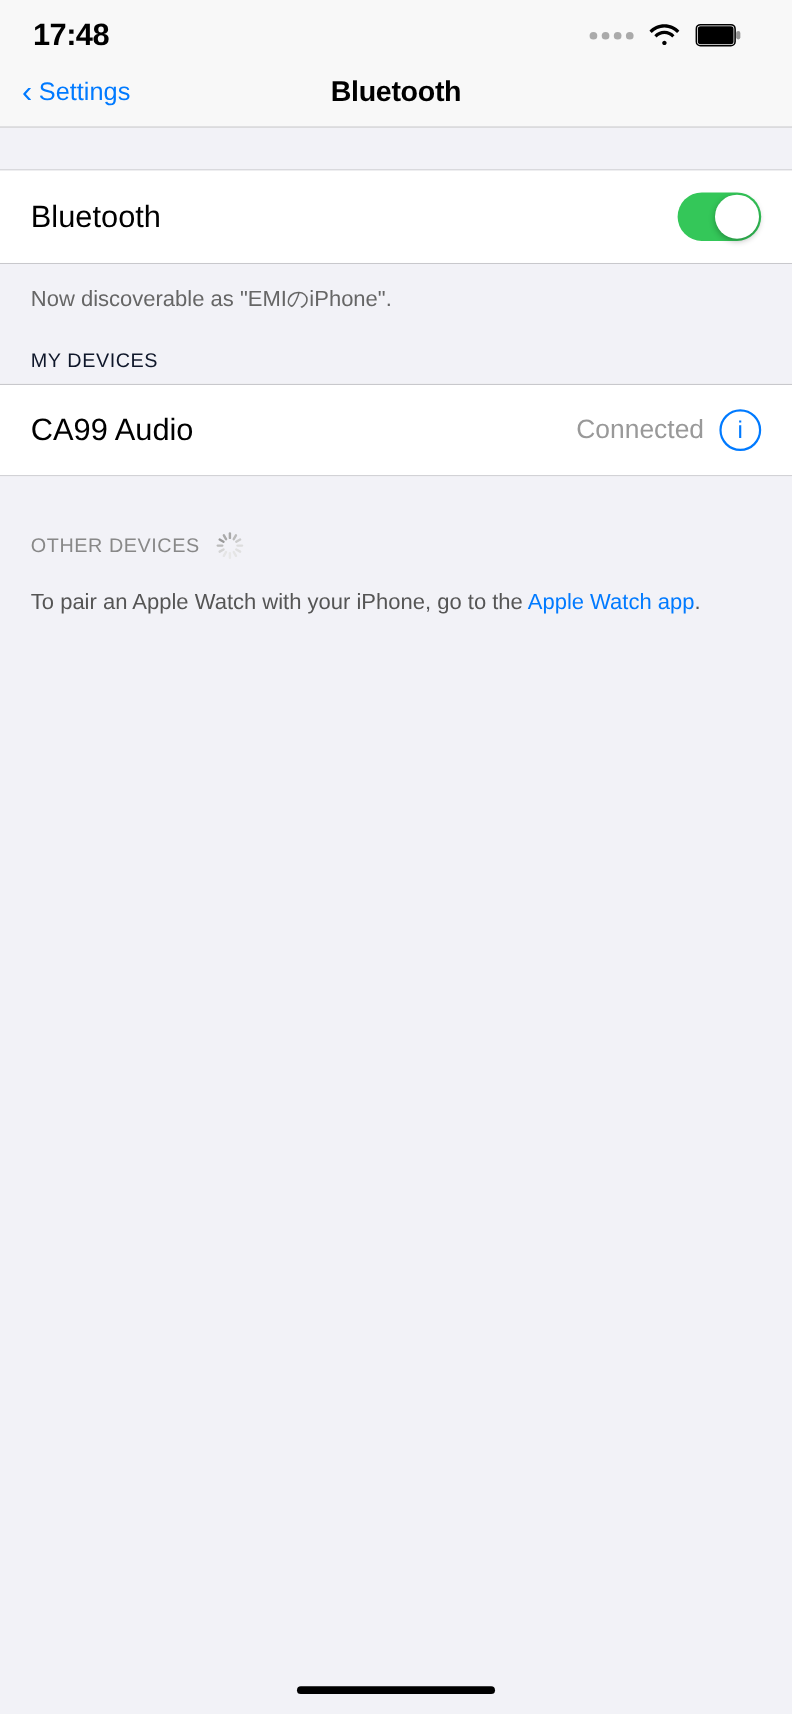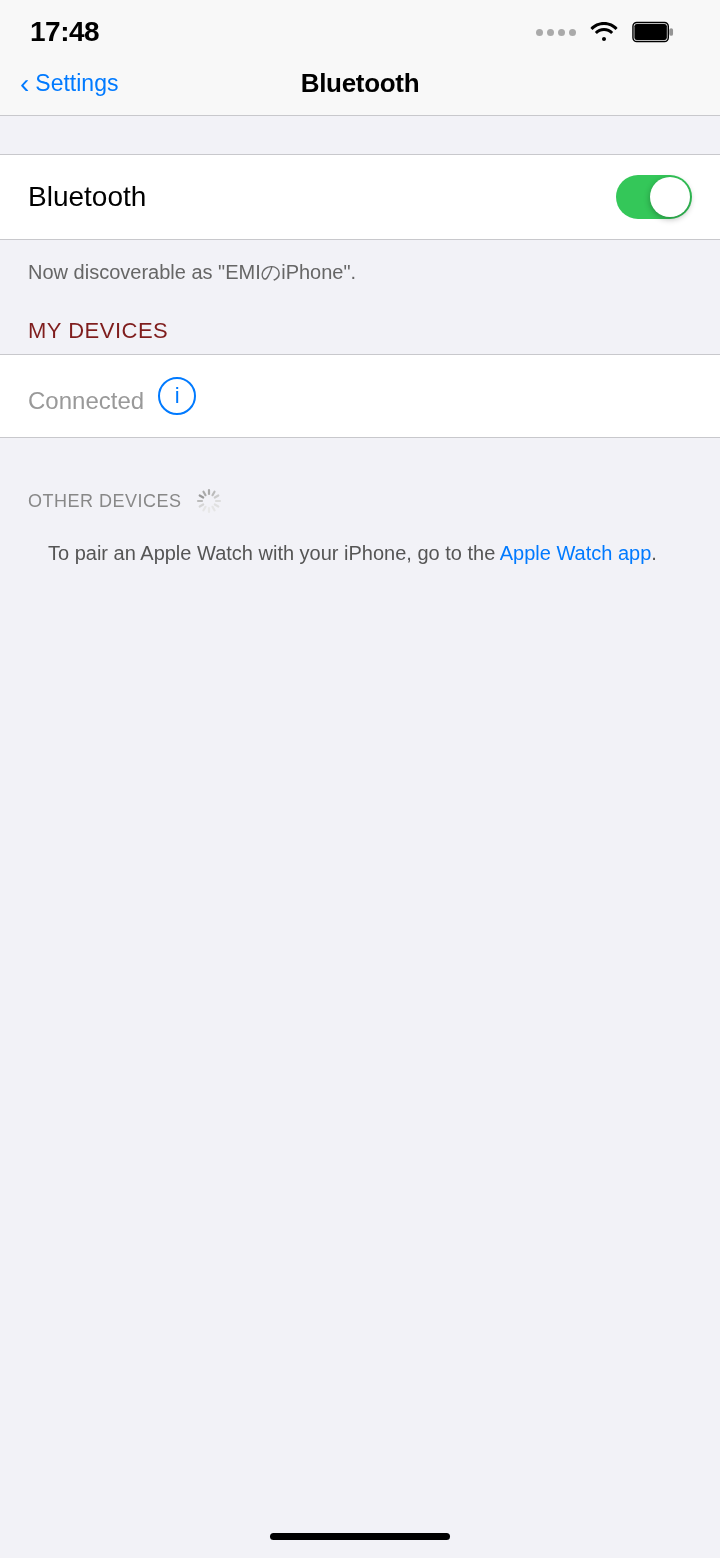--- a/index.html
+++ b/index.html
@@ -165,23 +165,23 @@
       padding-bottom: 20px;
     }
 
     
     .section-header {
       background: #f2f2f7;
       padding: 12px 28px 10px 28px;
     }
 
     .section-header-text {
-      font-size: 22px;
+      font-size: 18px;
       font-weight: 400;
-      color: #7f1d1d;
+      color: #0f172a;
       letter-spacing: 0.5px;
       text-transform: uppercase;
     }
 
     
     .device-section {
       background: #fff;
       border-top: 1px solid #c8c8cc;
       border-bottom: 1px solid #c8c8cc;
     }
@@ -194,21 +194,21 @@
     }
 
     .device-name {
       font-size: 28px;
       font-weight: 400;
       color: #000;
     }
 
     .device-status-area {
       display: flex;
-      align-items: flex-end;
+      align-items: center;
       gap: 14px;
     }
 
     .device-status-text {
       font-size: 24px;
       color: #999;
     }
 
     .info-button {
       width: 38px;
@@ -266,21 +266,20 @@
     
     .apple-watch-note {
       background: #f2f2f7;
       padding: 14px 28px 28px 28px;
     }
 
     .apple-watch-text {
       font-size: 20px;
       color: #555;
       line-height: 1.5;
-      margin-left: 20px;
     }
 
     .apple-watch-link {
       color: #007aff;
     }
 
     
     .home-indicator {
       position: absolute;
       bottom: 18px;
@@ -343,20 +342,21 @@
 <div class="discoverable-section">
   <p class="discoverable-text">Now discoverable as "EMIのiPhone".</p>
 </div>
 
 <div class="section-header">
   <span class="section-header-text">MY DEVICES</span>
 </div>
 
 <div class="device-section">
   <div class="device-row">
+    <span class="device-name">CA99 Audio</span>
     <div class="device-status-area">
       <span class="device-status-text">Connected</span>
       <div class="info-button">i</div>
     </div>
   </div>
 </div>
 
 <div class="other-section-spacer"></div>
 
 <div class="other-header">

